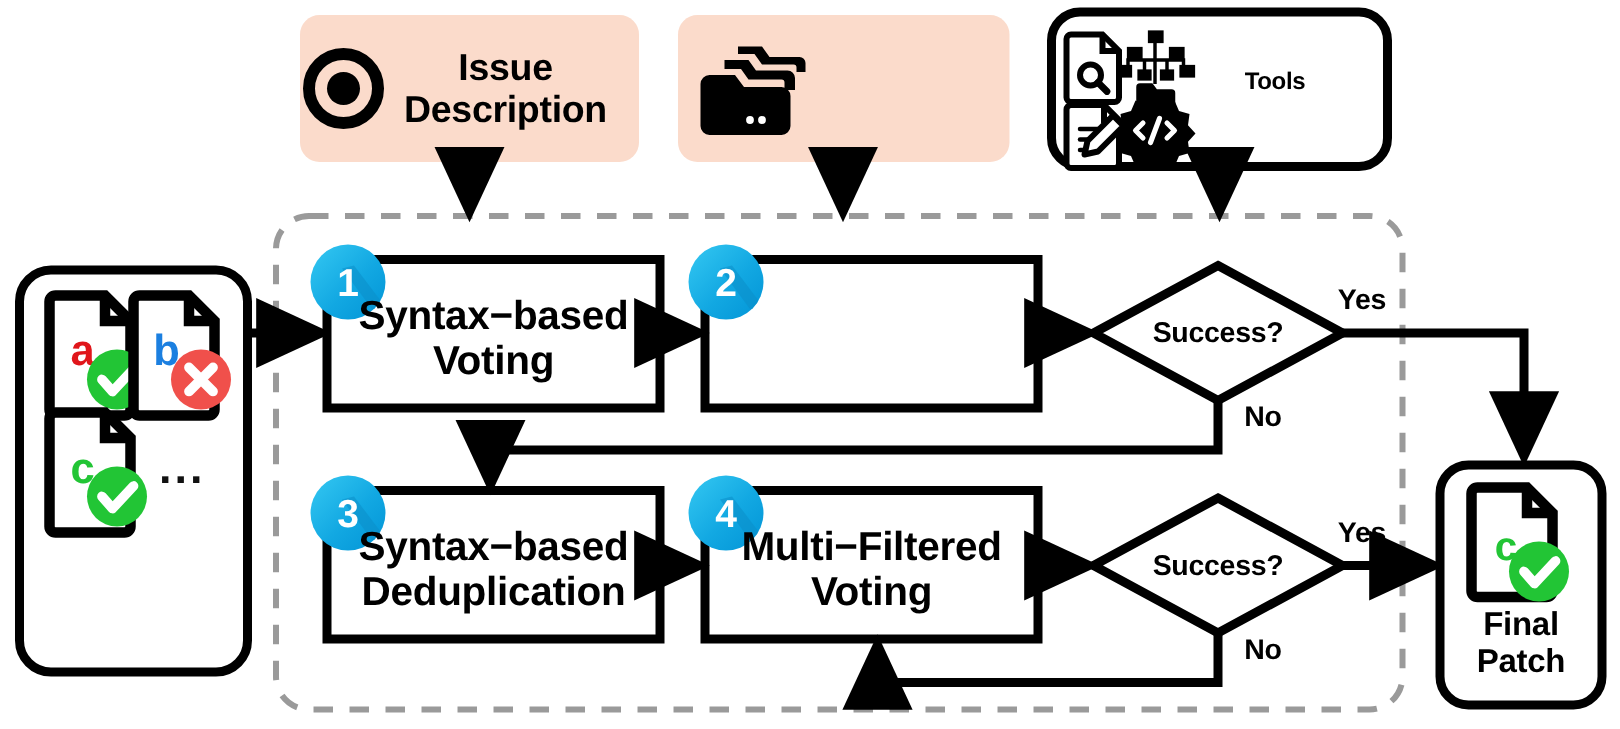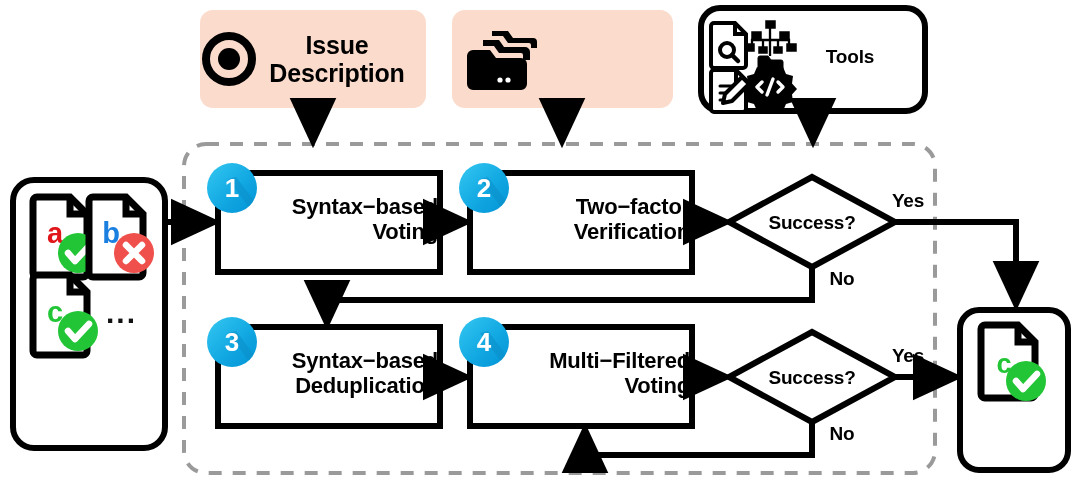--- a/index.html
+++ b/index.html
@@ -2,22 +2,22 @@
 <html><head>
 <meta charset="utf-8">
 <style>
   html,body{margin:0;padding:0;background:#ffffff;}
   body{width:1080px;height:486px;font-family:"Liberation Sans",sans-serif;}
   #stage{position:relative;width:1080px;height:486px;overflow:hidden;background:#fff;}
   #stage svg{position:absolute;left:0;top:0;}
   .lbl{position:absolute;text-align:center;font-weight:bold;color:#000;line-height:1.12;
        letter-spacing:-0.2px;white-space:pre-line;}
   .pinkbox-label{font-size:25px;}
-  .tools-label{font-size:19px;}
-  .step-label{font-size:22px;text-align:right;}
+  .tools-label{font-size:16px;}
+  .step-label{font-size:27px;}
   .dia-label{font-size:19px;text-align:center;}
   .yn-label{font-size:19px;}
   .src-label{font-size:22px;}
   .num{position:absolute;color:#fff;font-size:26px;font-weight:bold;
        display:flex;align-items:center;justify-content:center;}
   .dots{position:absolute;font-size:30px;font-weight:bold;color:#111;letter-spacing:2px;}
 </style>
 </head>
 <body>
 
@@ -246,34 +246,34 @@
 <div class="lbl pinkbox-label" style="left:252px;top:31px;width:170px;">Issue
 Description</div>
 
 
 <div class="lbl tools-label" style="left:790px;top:46px;width:120px;">Tools</div>
 
 <div class="dots" style="left:106px;top:296px;">...</div>
 
 <div class="lbl step-label" style="left:220px;top:195px;width:218px;">Syntax−based
 Voting</div>
-<div class="lbl step-label" style="left:472px;top:195px;width:218px;">Two−factor
-Verification</div>
 <div class="lbl step-label" style="left:220px;top:349px;width:218px;">Syntax−based
 Deduplication</div>
 <div class="lbl step-label" style="left:472px;top:349px;width:218px;">Multi−Filtered
 Voting</div>
 
 <div class="num" style="left:207px;top:163px;width:50px;height:50px;">1</div>
 <div class="num" style="left:459px;top:163px;width:50px;height:50px;">2</div>
 <div class="num" style="left:207px;top:317px;width:50px;height:50px;">3</div>
 <div class="num" style="left:459px;top:317px;width:50px;height:50px;">4</div>
 
 <div class="lbl dia-label" style="left:742px;top:212px;width:140px;">Success?</div>
 <div class="lbl dia-label" style="left:742px;top:367px;width:140px;">Success?</div>
 
 <div class="lbl yn-label" style="left:884px;top:190px;width:48px;">Yes</div>
 <div class="lbl yn-label" style="left:822px;top:268px;width:40px;">No</div>
 <div class="lbl yn-label" style="left:884px;top:345px;width:48px;">Yes</div>
 <div class="lbl yn-label" style="left:822px;top:423px;width:40px;">No</div>
 
+<div class="lbl src-label" style="left:962px;top:404px;width:104px;">Final
+Patch</div>
 
 </div>
 
 </body></html>

